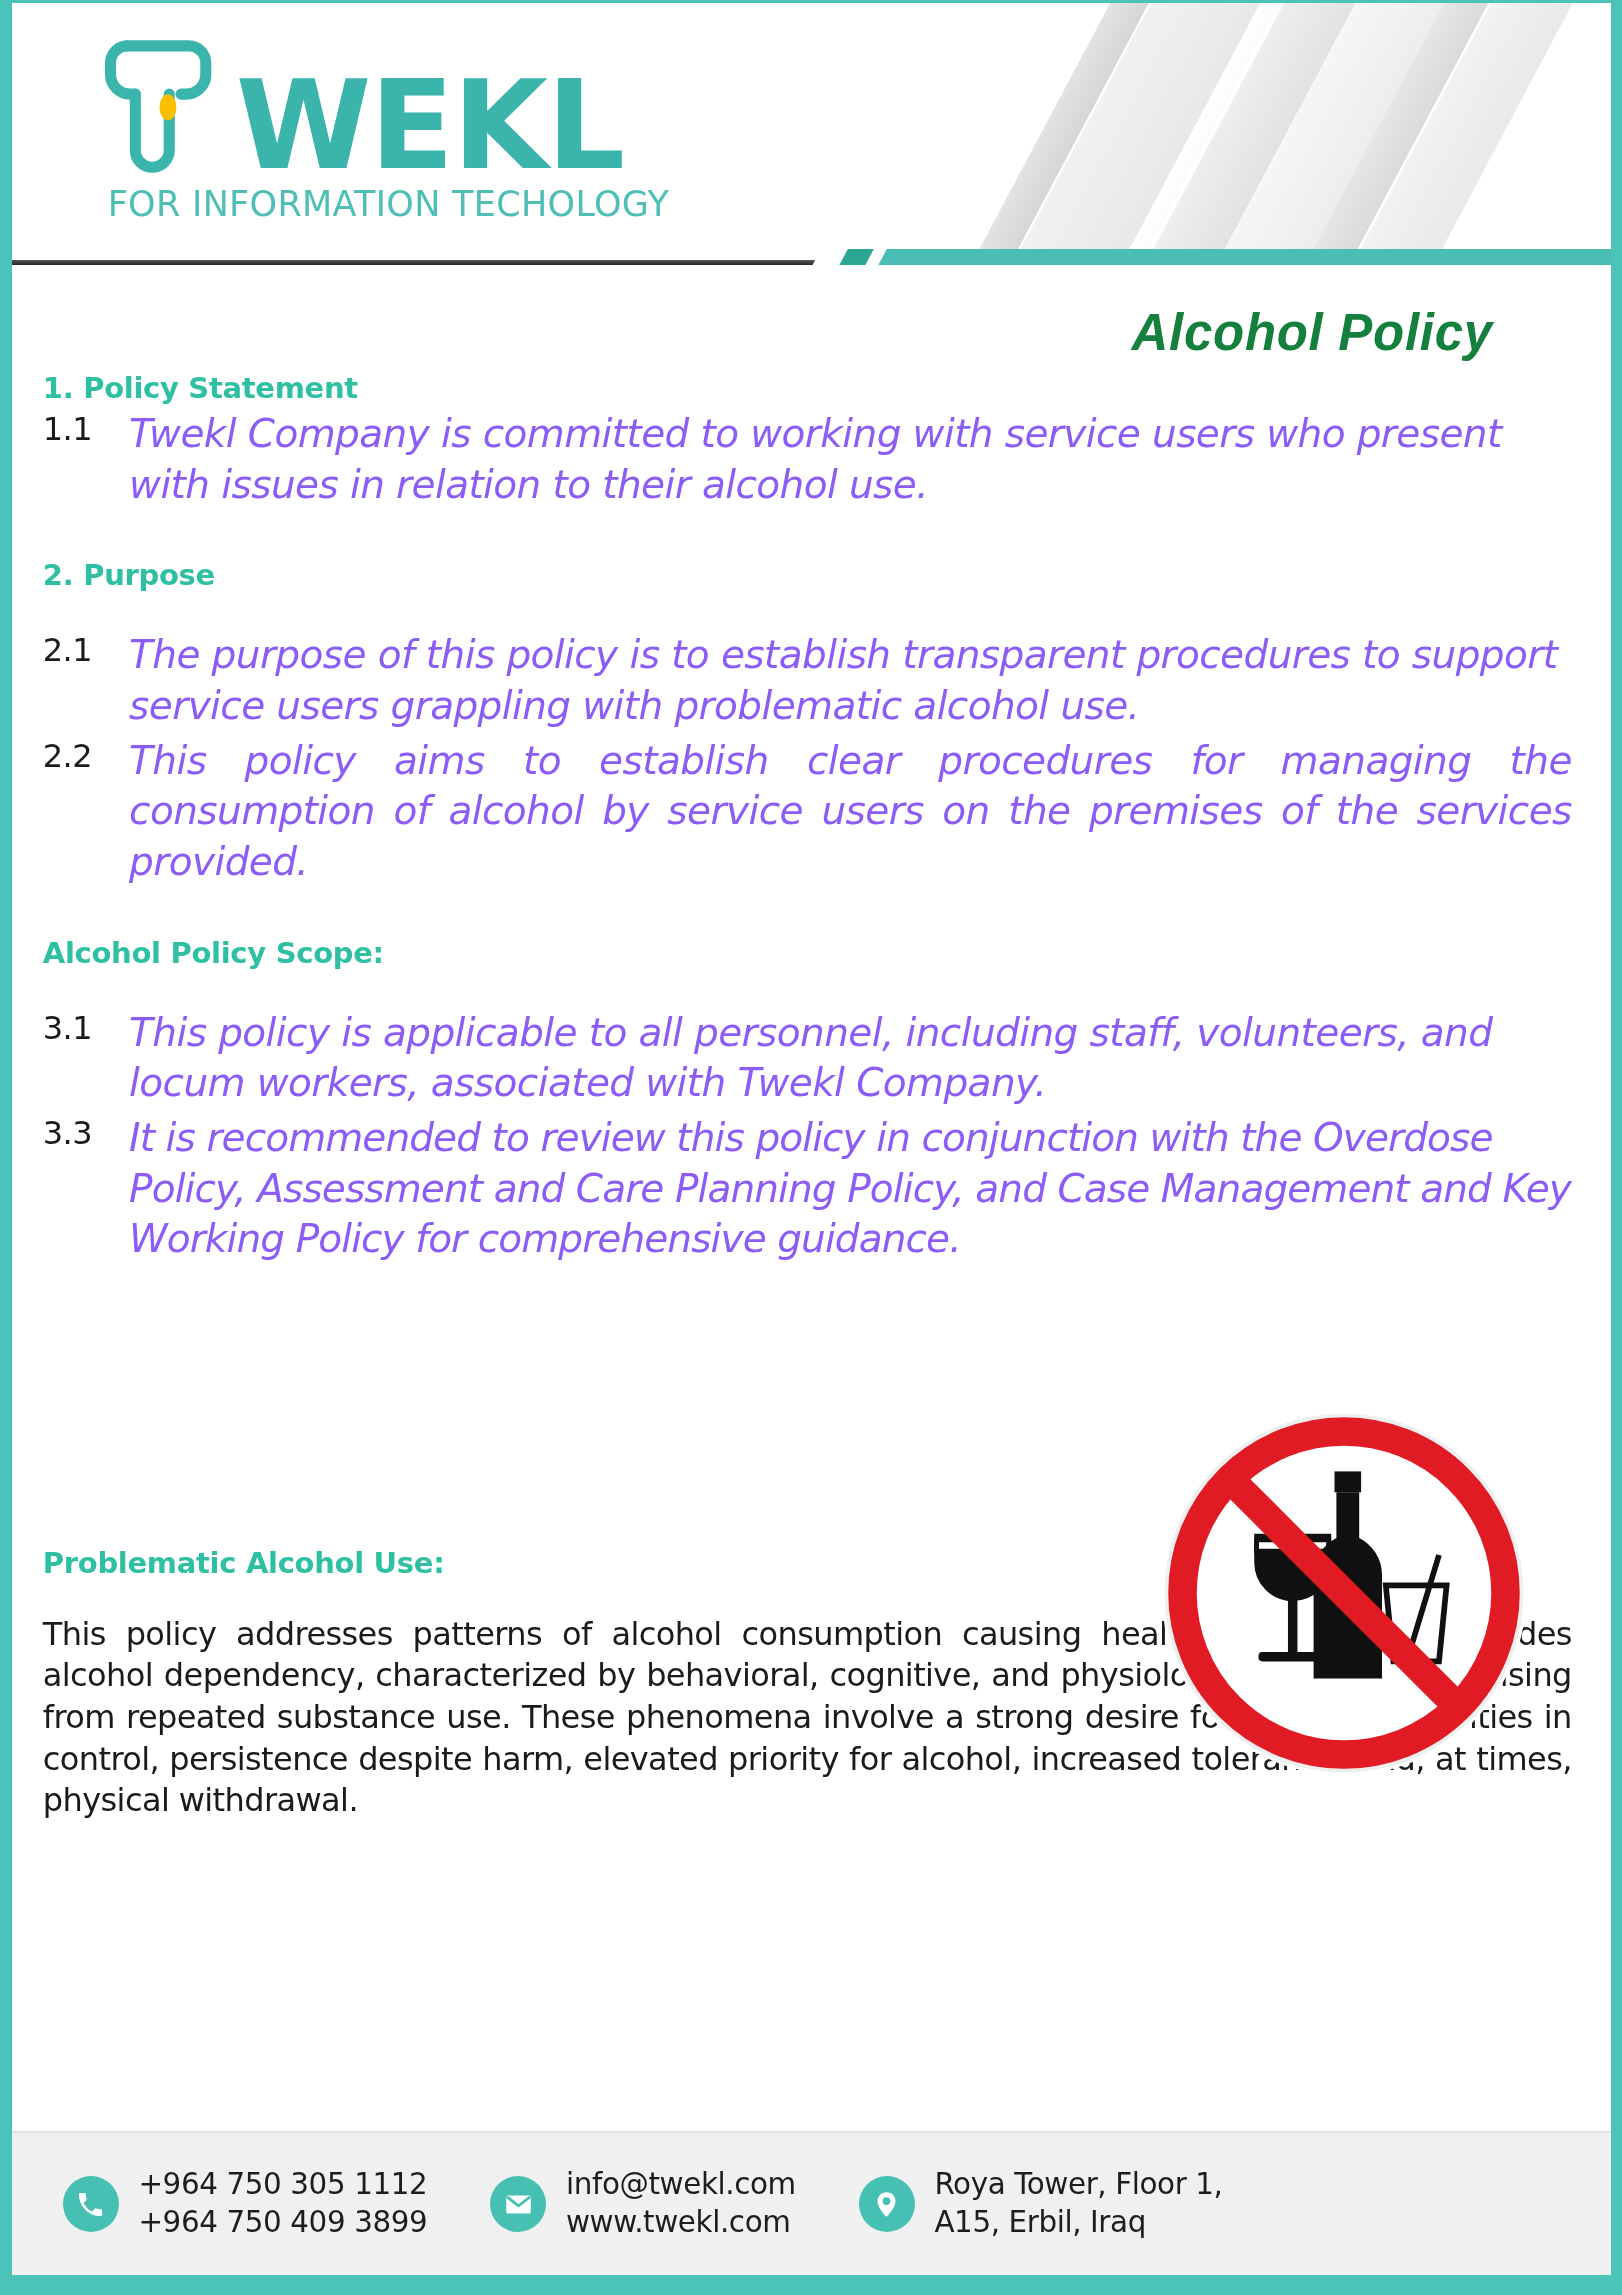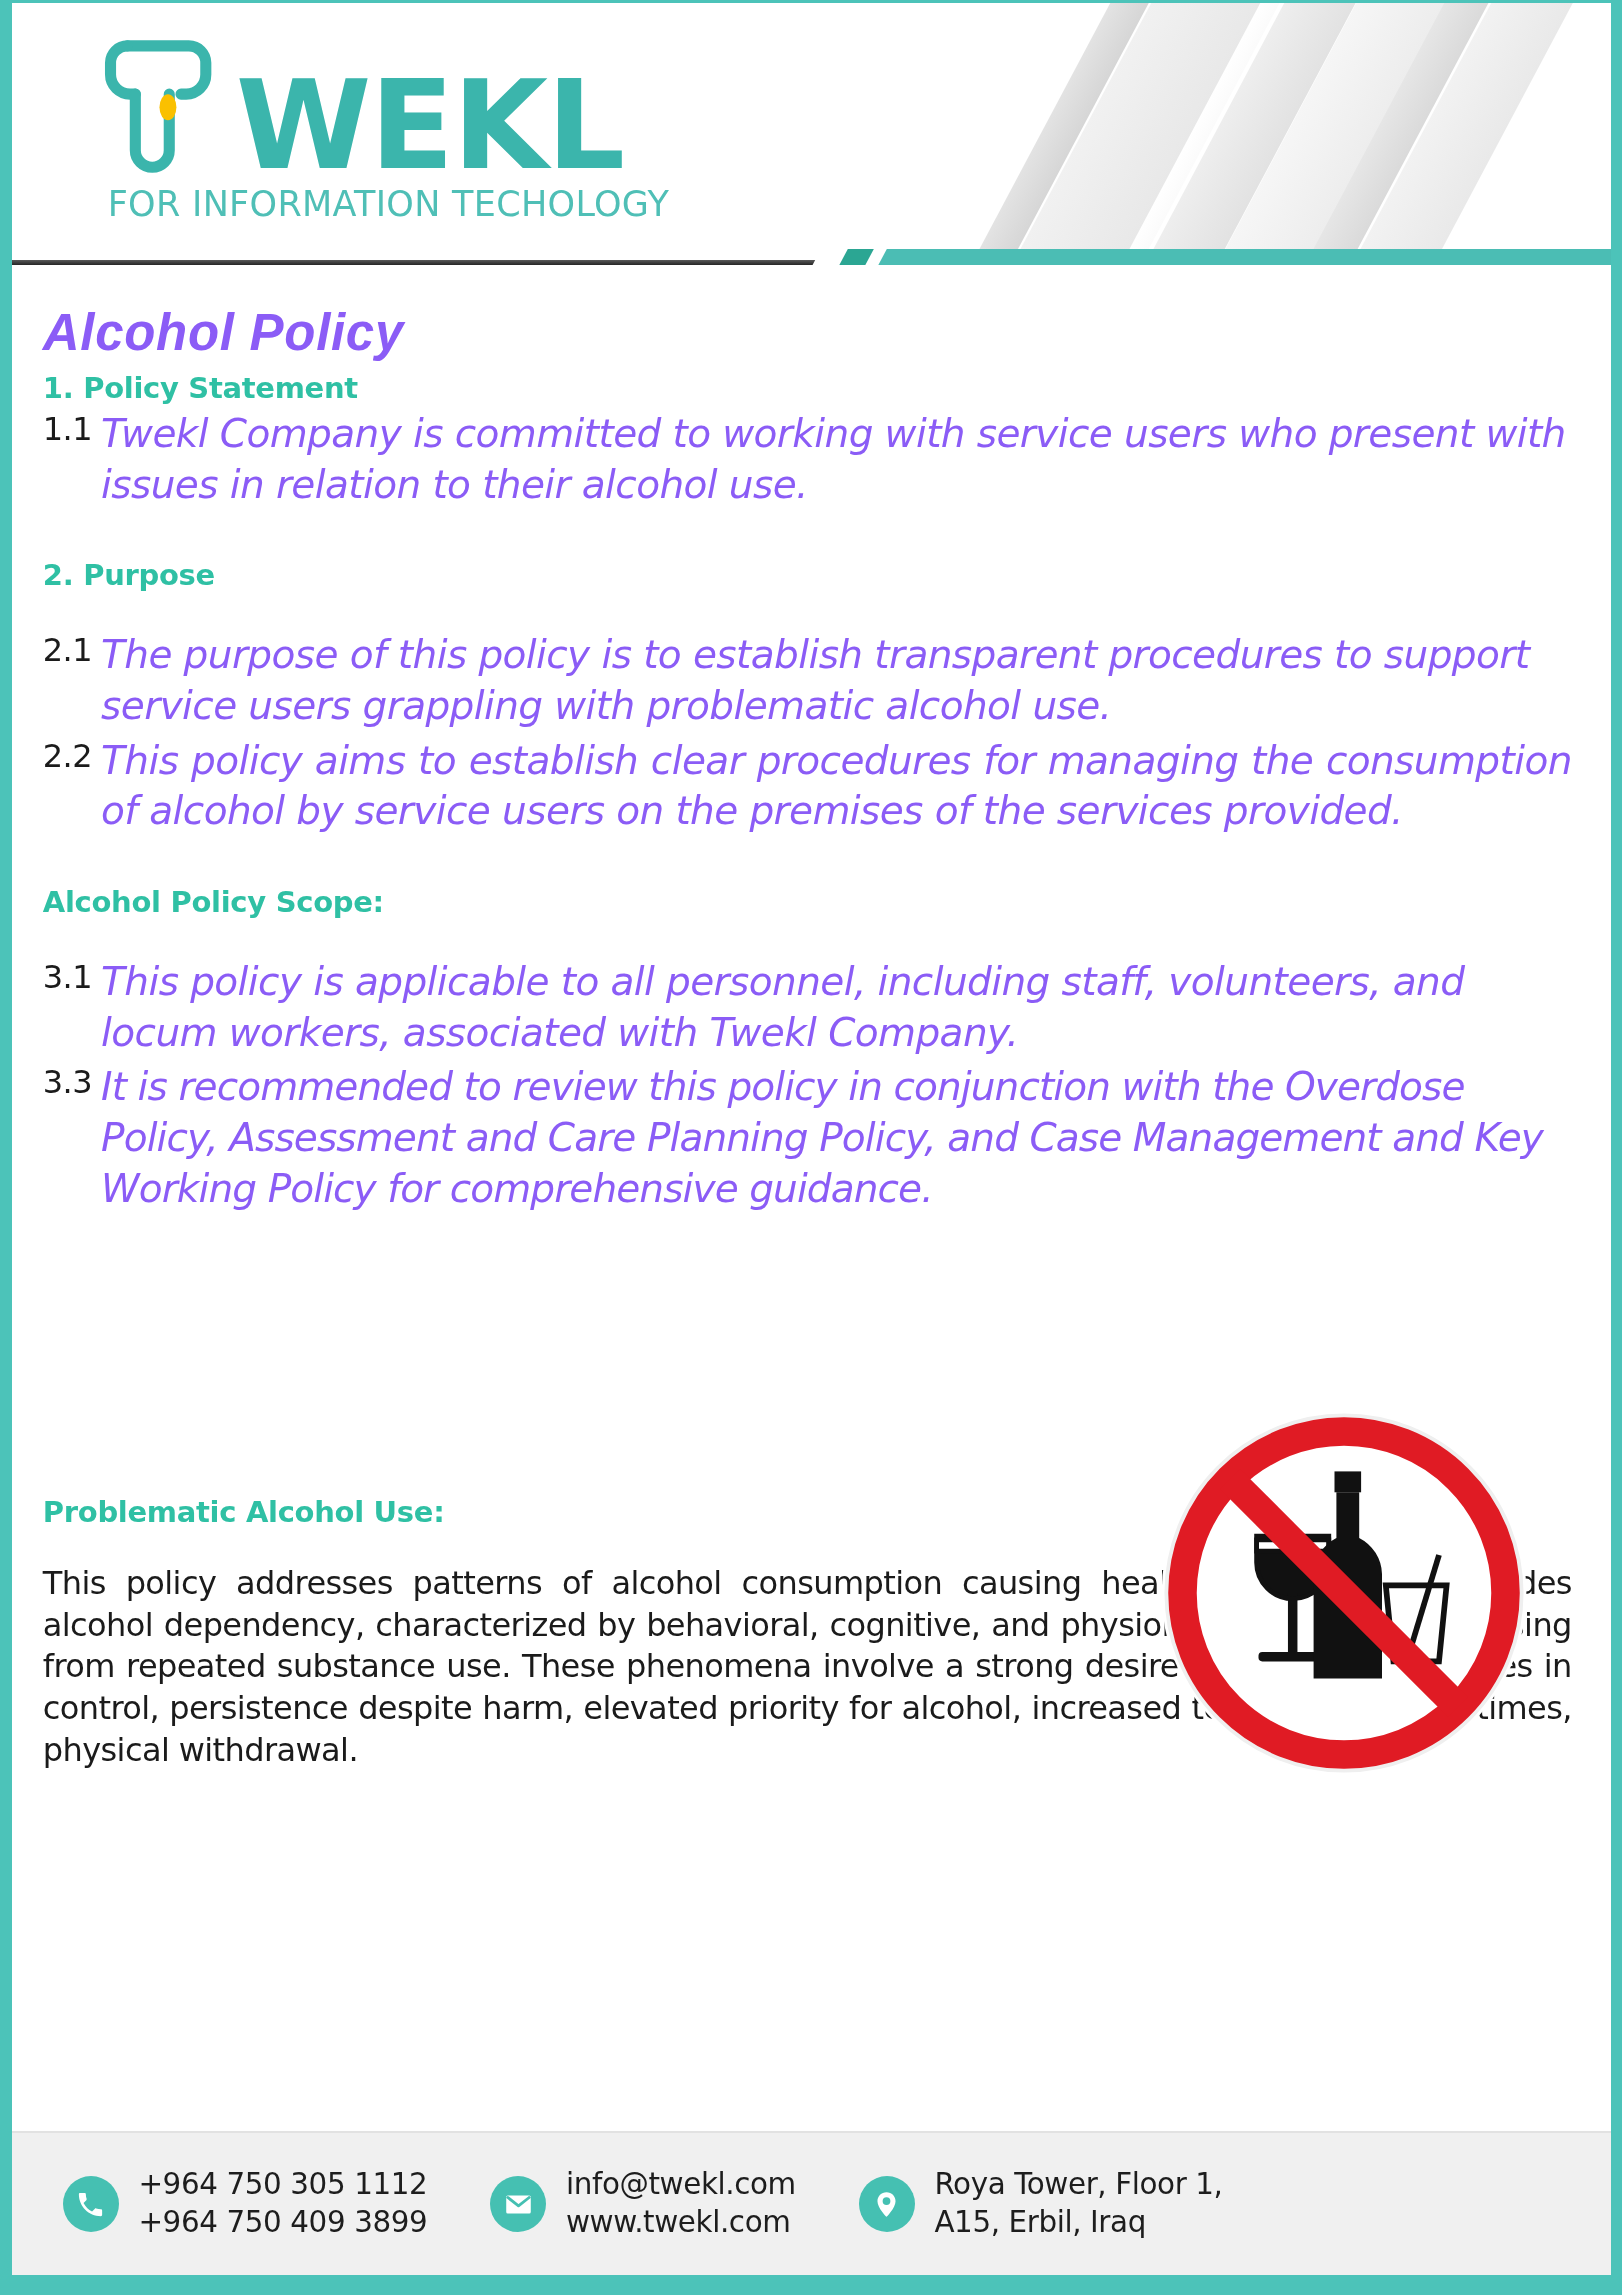--- a/index.html
+++ b/index.html
@@ -116,26 +116,26 @@
     transform: skewX(-28deg);
   }
 
   
   .content {
     position: relative;
     padding: 0 39px 0 31px;
   }
 
   .doc-title {
-    text-align: left;
+    text-align: right;
     font-family: "Liberation Sans", sans-serif;
     font-weight: 700;
     font-style: italic;
     font-size: 51px;
-    color: #8b5cf6;
+    color: #15803d;
     letter-spacing: 0.7px;
     margin-top: 38px;
     margin-bottom: 9.2px;
     margin-right: 79px;
   }
 
   .sec-head {
     font-family: "DejaVu Sans", sans-serif;
     font-weight: 700;
     font-size: 29px;
@@ -150,20 +150,21 @@
     line-height: 1.30;
     color: #1b1b1b;
     letter-spacing: -0.6px;
   }
 
   
   .clause {
     display: flex;
     align-items: flex-start;
     margin-top: 3.9px;
+    gap: 28px;
   }
   .clause-num {
     flex: 0 0 auto;
     font-family: "DejaVu Sans", sans-serif;
     font-size: 32px;
     line-height: 1.30;
     color: #1b1b1b;
     letter-spacing: -0.6px;
     margin-right: 9.2px;
   }

